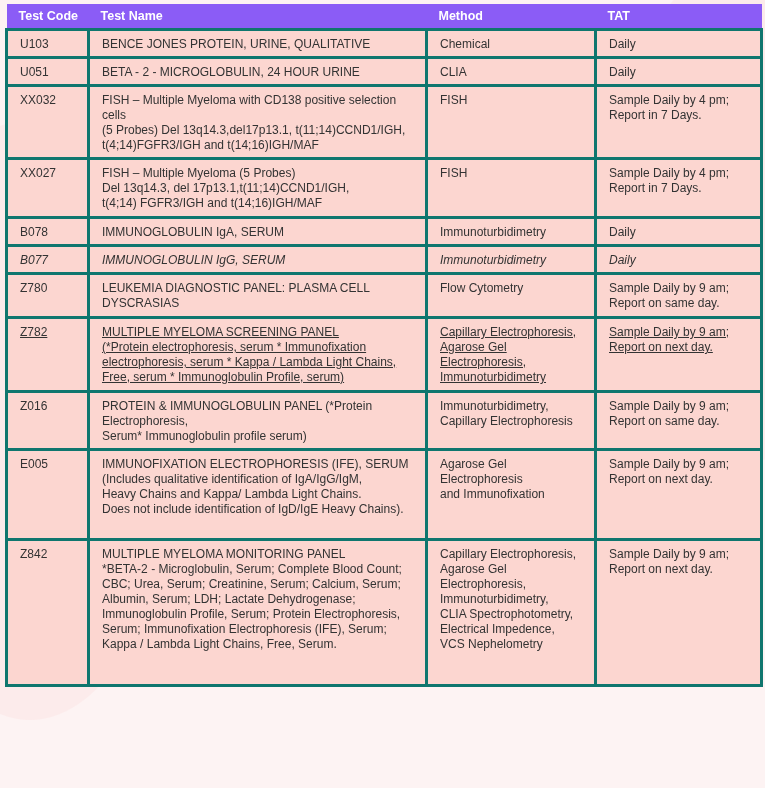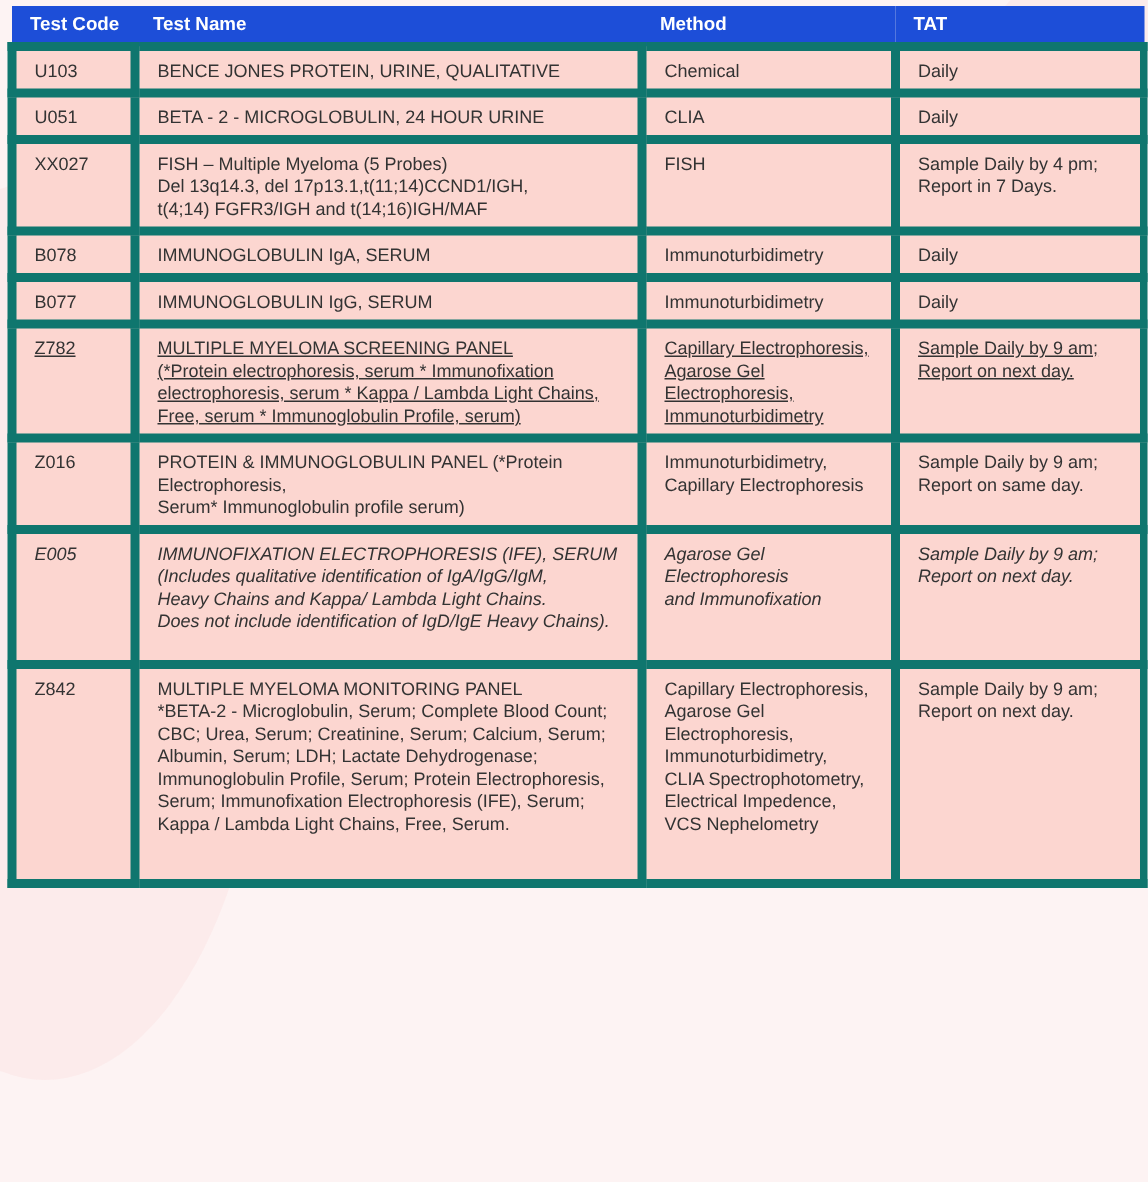--- a/index.html
+++ b/index.html
@@ -19,32 +19,32 @@
     }
     table.tests {
       position: absolute; left: 5px; top: 4px;
       width: 755px;
       border-collapse: collapse;
       table-layout: fixed;
       font-size: 12px;
       color: #333;
     }
     table.tests th {
-      background: #1d4ed8;
+      background: #8b5cf6;
       color: #ffffff;
       font-weight: bold;
       text-align: left;
       height: 24px;
       padding: 0 6px 0 12px;
       border: none;
       font-size: 12.5px;
     }
     table.tests td {
       background: #fcd6d0;
-      border: 6px solid #0f766e;
+      border: 3px solid #0f766e;
       vertical-align: top;
       padding: 6px 6px 4px 12px;
       line-height: 15px;
       white-space: pre-line;
     }
     col.c1 { width: 82px; }
     col.c2 { width: 338px; }
     col.c3 { width: 169px; }
     col.c4 { width: 166px; }
   </style>
@@ -75,40 +75,56 @@
         <td>BENCE JONES PROTEIN, URINE, QUALITATIVE</td>
         <td>Chemical</td>
         <td>Daily</td>
       </tr>
       <tr style="height: 26px;">
         <td>U051</td>
         <td>BETA - 2 - MICROGLOBULIN, 24 HOUR URINE</td>
         <td>CLIA</td>
         <td>Daily</td>
       </tr>
+      <tr style="height: 61px;">
+        <td>XX032</td>
+        <td>FISH – Multiple Myeloma with CD138 positive selection cells
+(5 Probes) Del 13q14.3,del17p13.1, t(11;14)CCND1/IGH,
+t(4;14)FGFR3/IGH and t(14;16)IGH/MAF</td>
+        <td>FISH</td>
+        <td>Sample Daily by 4 pm;
+Report in 7 Days.</td>
+      </tr>
       <tr style="height: 59px;">
         <td>XX027</td>
         <td>FISH – Multiple Myeloma (5 Probes)
 Del 13q14.3, del 17p13.1,t(11;14)CCND1/IGH,
 t(4;14) FGFR3/IGH and t(14;16)IGH/MAF</td>
         <td>FISH</td>
         <td>Sample Daily by 4 pm;
 Report in 7 Days.</td>
       </tr>
       <tr style="height: 28px; margin-top: 16px;">
         <td>B078</td>
         <td>IMMUNOGLOBULIN IgA, SERUM</td>
         <td>Immunoturbidimetry</td>
         <td>Daily</td>
       </tr>
-      <tr style="height: 28px;">
+      <tr style="height: 28px; font-style: italic;">
         <td>B077</td>
         <td>IMMUNOGLOBULIN IgG, SERUM</td>
         <td>Immunoturbidimetry</td>
         <td>Daily</td>
+      </tr>
+      <tr style="height: 44px;">
+        <td>Z780</td>
+        <td>LEUKEMIA DIAGNOSTIC PANEL: PLASMA CELL DYSCRASIAS</td>
+        <td>Flow Cytometry</td>
+        <td>Sample Daily by 9 am;
+Report on same day.</td>
       </tr>
       <tr style="height: 74px; text-decoration: underline;">
         <td>Z782</td>
         <td>MULTIPLE MYELOMA SCREENING PANEL
 (*Protein electrophoresis, serum * Immunofixation
 electrophoresis, serum * Kappa / Lambda Light Chains,
 Free, serum * Immunoglobulin Profile, serum)</td>
         <td>Capillary Electrophoresis,
 Agarose Gel Electrophoresis,
 Immunoturbidimetry</td>
@@ -117,21 +133,21 @@
       </tr>
       <tr style="height: 42px;">
         <td>Z016</td>
         <td>PROTEIN &amp; IMMUNOGLOBULIN PANEL (*Protein Electrophoresis,
 Serum* Immunoglobulin profile serum)</td>
         <td>Immunoturbidimetry,
 Capillary Electrophoresis</td>
         <td>Sample Daily by 9 am;
 Report on same day.</td>
       </tr>
-      <tr style="height: 90px; font-style: italic;">
+      <tr style="height: 90px;">
         <td>E005</td>
         <td>IMMUNOFIXATION ELECTROPHORESIS (IFE), SERUM
 (Includes qualitative identification of IgA/IgG/IgM,
 Heavy Chains and Kappa/ Lambda Light Chains.
 Does not include identification of IgD/IgE Heavy Chains).</td>
         <td>Agarose Gel Electrophoresis
 and Immunofixation</td>
         <td>Sample Daily by 9 am;
 Report on next day.</td>
       </tr>

